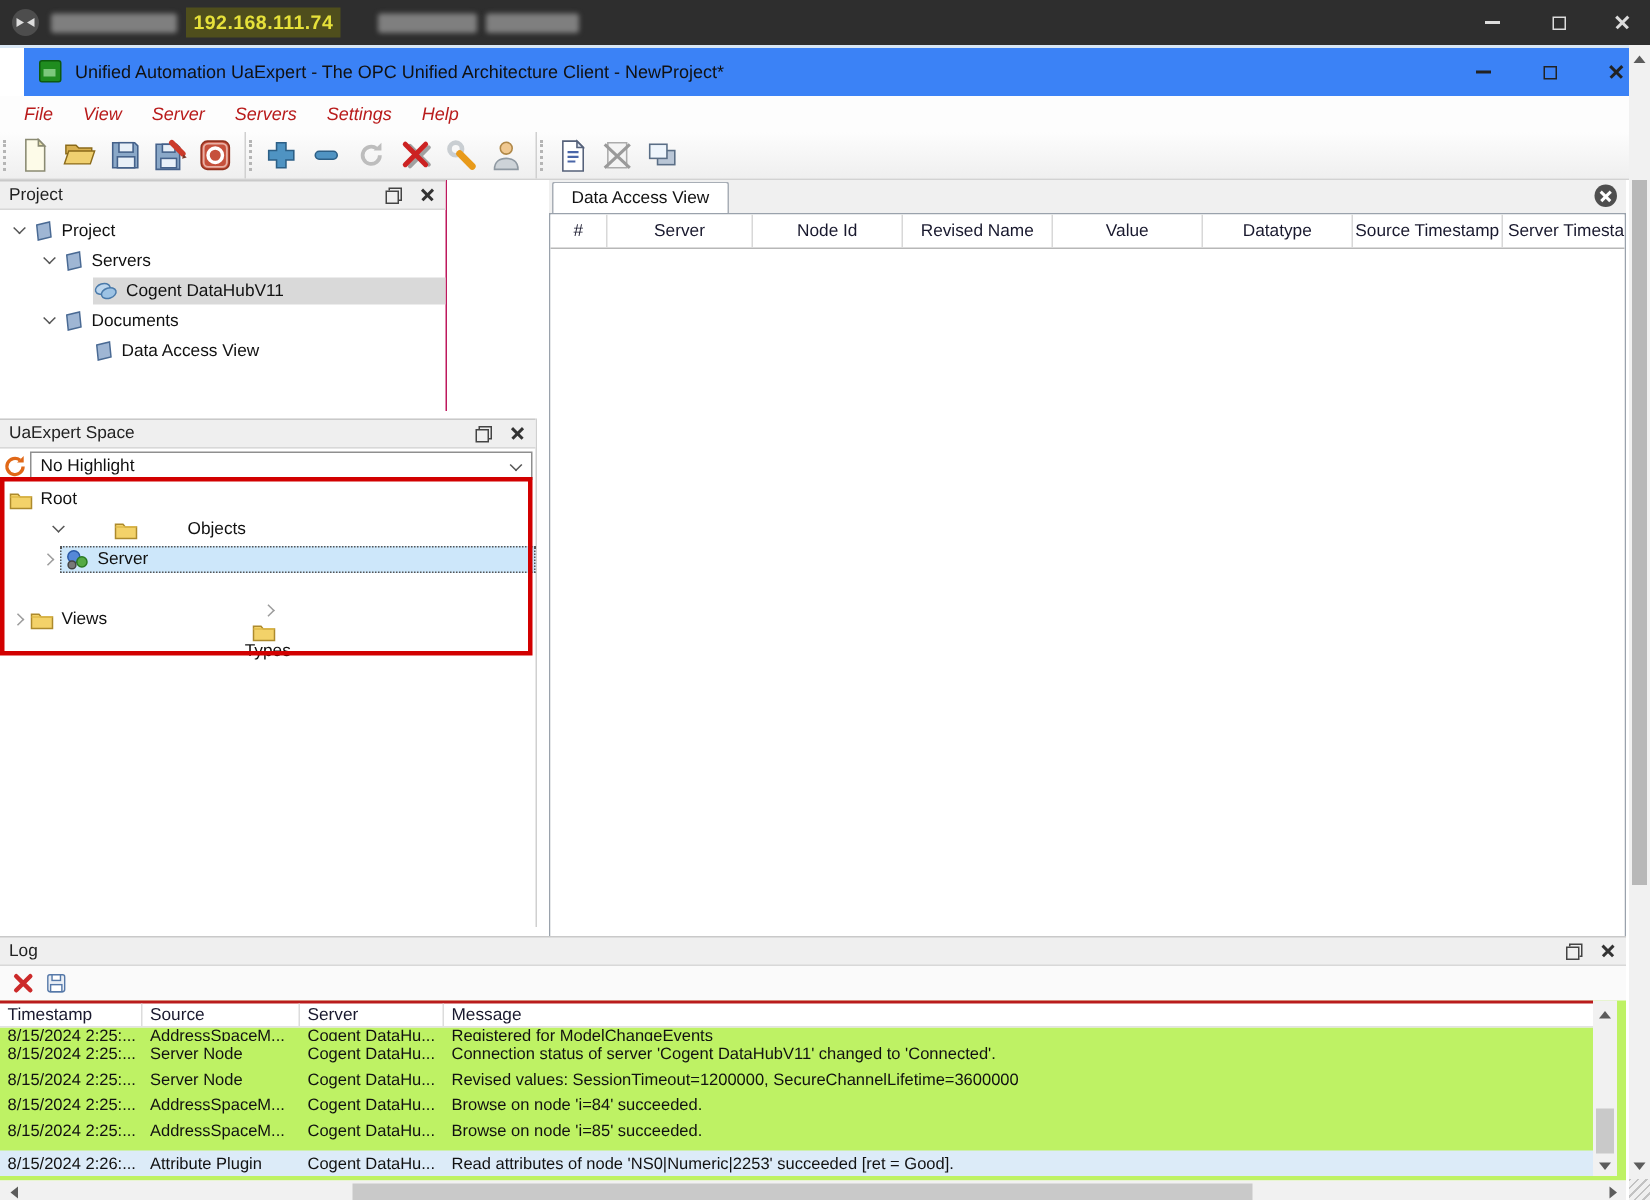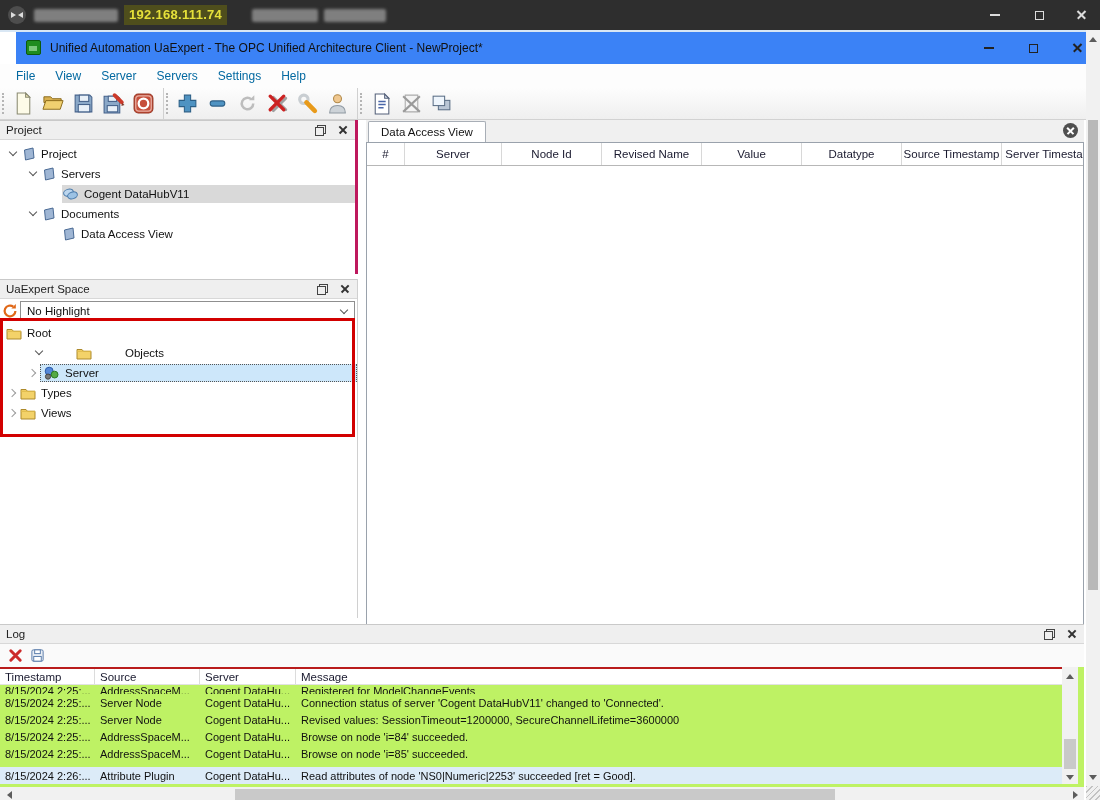--- a/index.html
+++ b/index.html
@@ -26,21 +26,21 @@
 
   
   .app-window { left:0; top:30px; width:1086px; height:770px; background:#fff; border-top:2px solid #d9e7f4; }
   .titlebar { left:0; top:0; width:100%; height:32px; background:#3b82f6;margin-left:16px; }
   .ualogo { left:10px; top:8px; width:15px; height:15px; background:#1f8c1f; border:1px solid #0d5a0d; border-radius:2px; }
   .ualogo::after { content:""; position:absolute; left:2px; top:5px; width:8px; height:5px; background:#7cc87c; }
   .title-text { left:34px; top:0; height:32px; line-height:32px; font-size:12px; color:#111; }
   .tb-btn { top:0; width:30px; height:32px; display:flex; align-items:center; justify-content:center; color:#222; }
 
   .menubar { left:0; top:32px; width:100%; height:24px; background:#fdfdfd; display:flex; align-items:center; padding-left:6px; }
-  .menu-item { font-size:12px; color:#0369a1; padding:3px 10px; }
+  .menu-item { font-size:12px; color:#b91c1c; padding:3px 10px;font-style:italic; }
 
   .toolbar { left:0; top:56px; width:100%; height:32px;
     background:linear-gradient(#fdfdfd,#efefef); border-bottom:1px solid #d2d2d2;
     display:flex; align-items:center; }
   .tgroup { display:flex; align-items:center; height:100%; padding:0 5px 0 8px; position:relative; }
   .tgroup::before { content:""; position:absolute; left:2px; top:5px; bottom:5px; width:0;
     border-left:2px dotted #b5b5b5; }
   .tgroup + .tgroup { border-left:1px solid #d0d0d0; }
   .tbtn { width:30px; height:28px; display:flex; align-items:center; justify-content:center; }
   .tbtn svg { width:23px; height:23px; }
@@ -48,21 +48,21 @@
   
   .panel-title { height:20px; background:#efefef; border-top:1px solid #c9c9c9; border-bottom:1px solid #d8d8d8;
     display:flex; align-items:center; font-size:11.5px; color:#222; padding:0 6px; }
   .pt-spacer { flex:1; }
   .fi { position:relative; width:11px; height:11px; display:inline-block; margin-right:12px; }
   .fi::before { content:""; position:absolute; right:0; top:0; width:7px; height:7px; border:1.2px solid #444; }
   .fi::after  { content:""; position:absolute; left:0; bottom:0; width:7px; height:7px; border:1.2px solid #444; background:#efefef; }
   .panel-x { color:#333; margin-right:2px; display:inline-flex; }
   .panel-x .xi { width:9px; height:9px; } .panel-x .xi::before,.panel-x .xi::after{ width:10px; top:3.6px;}
 
-  .project-panel { left:0; top:88px; width:358px; height:154px; background:#fff; border-right:3px solid #be185d;}
+  .project-panel { left:0; top:88px; width:298px; height:154px; background:#fff; border-right:1px solid #be185d;}
   .addr-panel    { left:0; top:247px; width:358px; height:339px; background:#fff; border-right:1px solid #d0d0d0;}
 
   .trow { position:absolute; left:0; width:100%; height:20px; display:flex; align-items:center; font-size:11.5px; color:#111; }
   .chev { width:16px; height:16px; position:relative; flex:none; }
   .chev::before { content:""; position:absolute; width:5px; height:5px;
     border-right:1.6px solid #555; border-bottom:1.6px solid #555; left:4px; top:3px; transform:rotate(45deg); }
   .chev.right::before { border-color:#9c9c9c; transform:rotate(-45deg); left:5px; top:5px; }
   .tspace { flex:none; }
   .ticon { flex:none; margin-right:5px; display:inline-flex; }
   .hl { flex:1; display:flex; align-items:center; height:18px; }
@@ -379,21 +379,21 @@
         <span class="ticon" style="margin-left:2px;">
             <svg width="17" height="15" viewBox="0 0 17 15">
               <circle cx="6.2" cy="5.2" r="4" fill="#5588d8" stroke="#2a5aa8"></circle>
               <circle cx="11.6" cy="8.6" r="3.4" fill="#55aa44" stroke="#2a7a22"></circle>
               <circle cx="5" cy="10.6" r="2.6" fill="#787878" stroke="#444"></circle>
             </svg>
           </span>
         <span class="tlabel">Server</span>
       </div>
     </div>
-    <div class="trow" style="top:104px;">
+    <div class="trow" style="top:120px;flex-direction:column;">
       <span class="tspace" style="width:4px;"></span>
         <span class="chev right"></span>
       <span class="ticon">
           <svg width="16" height="13" viewBox="0 0 16 13">
             <path d="M1 2.5h5l1.5 1.8H15V12H1z" fill="#f3d269" stroke="#ad8a2c"></path>
             <path d="M1 4.3h14" stroke="#e0bb4a"></path>
           </svg>
         </span>
       <span class="tlabel">Types</span>
     </div>

